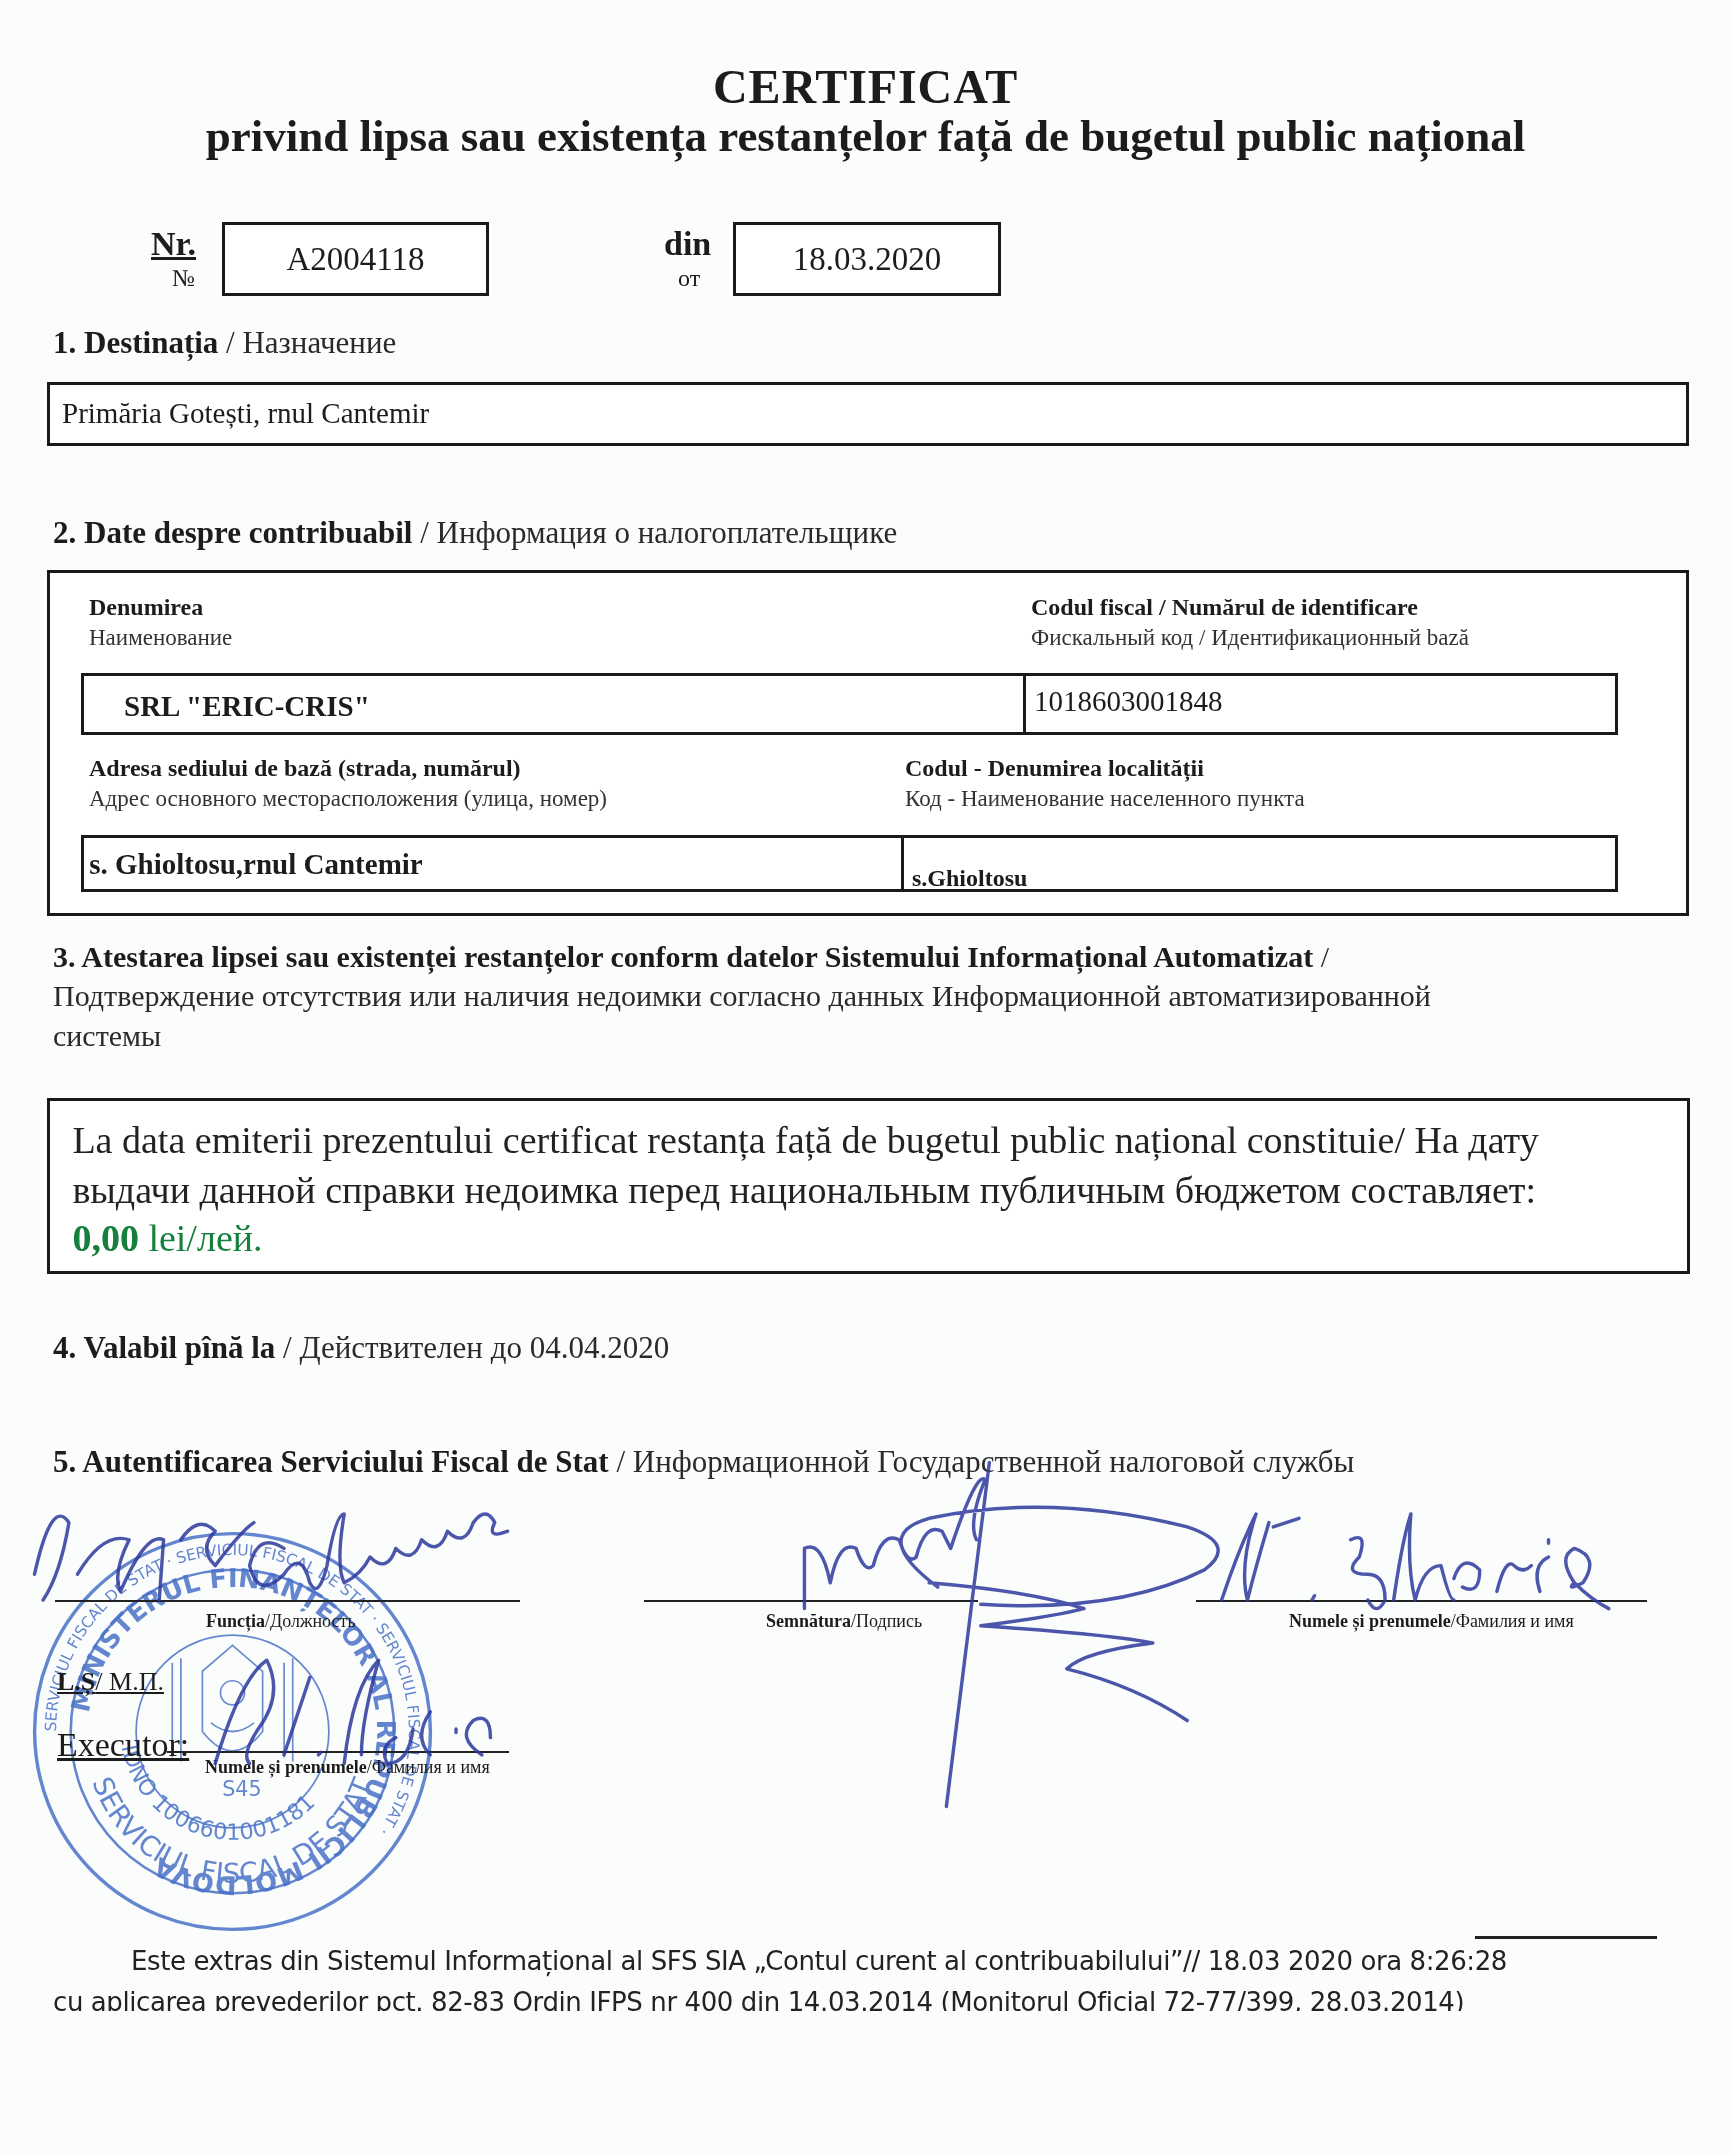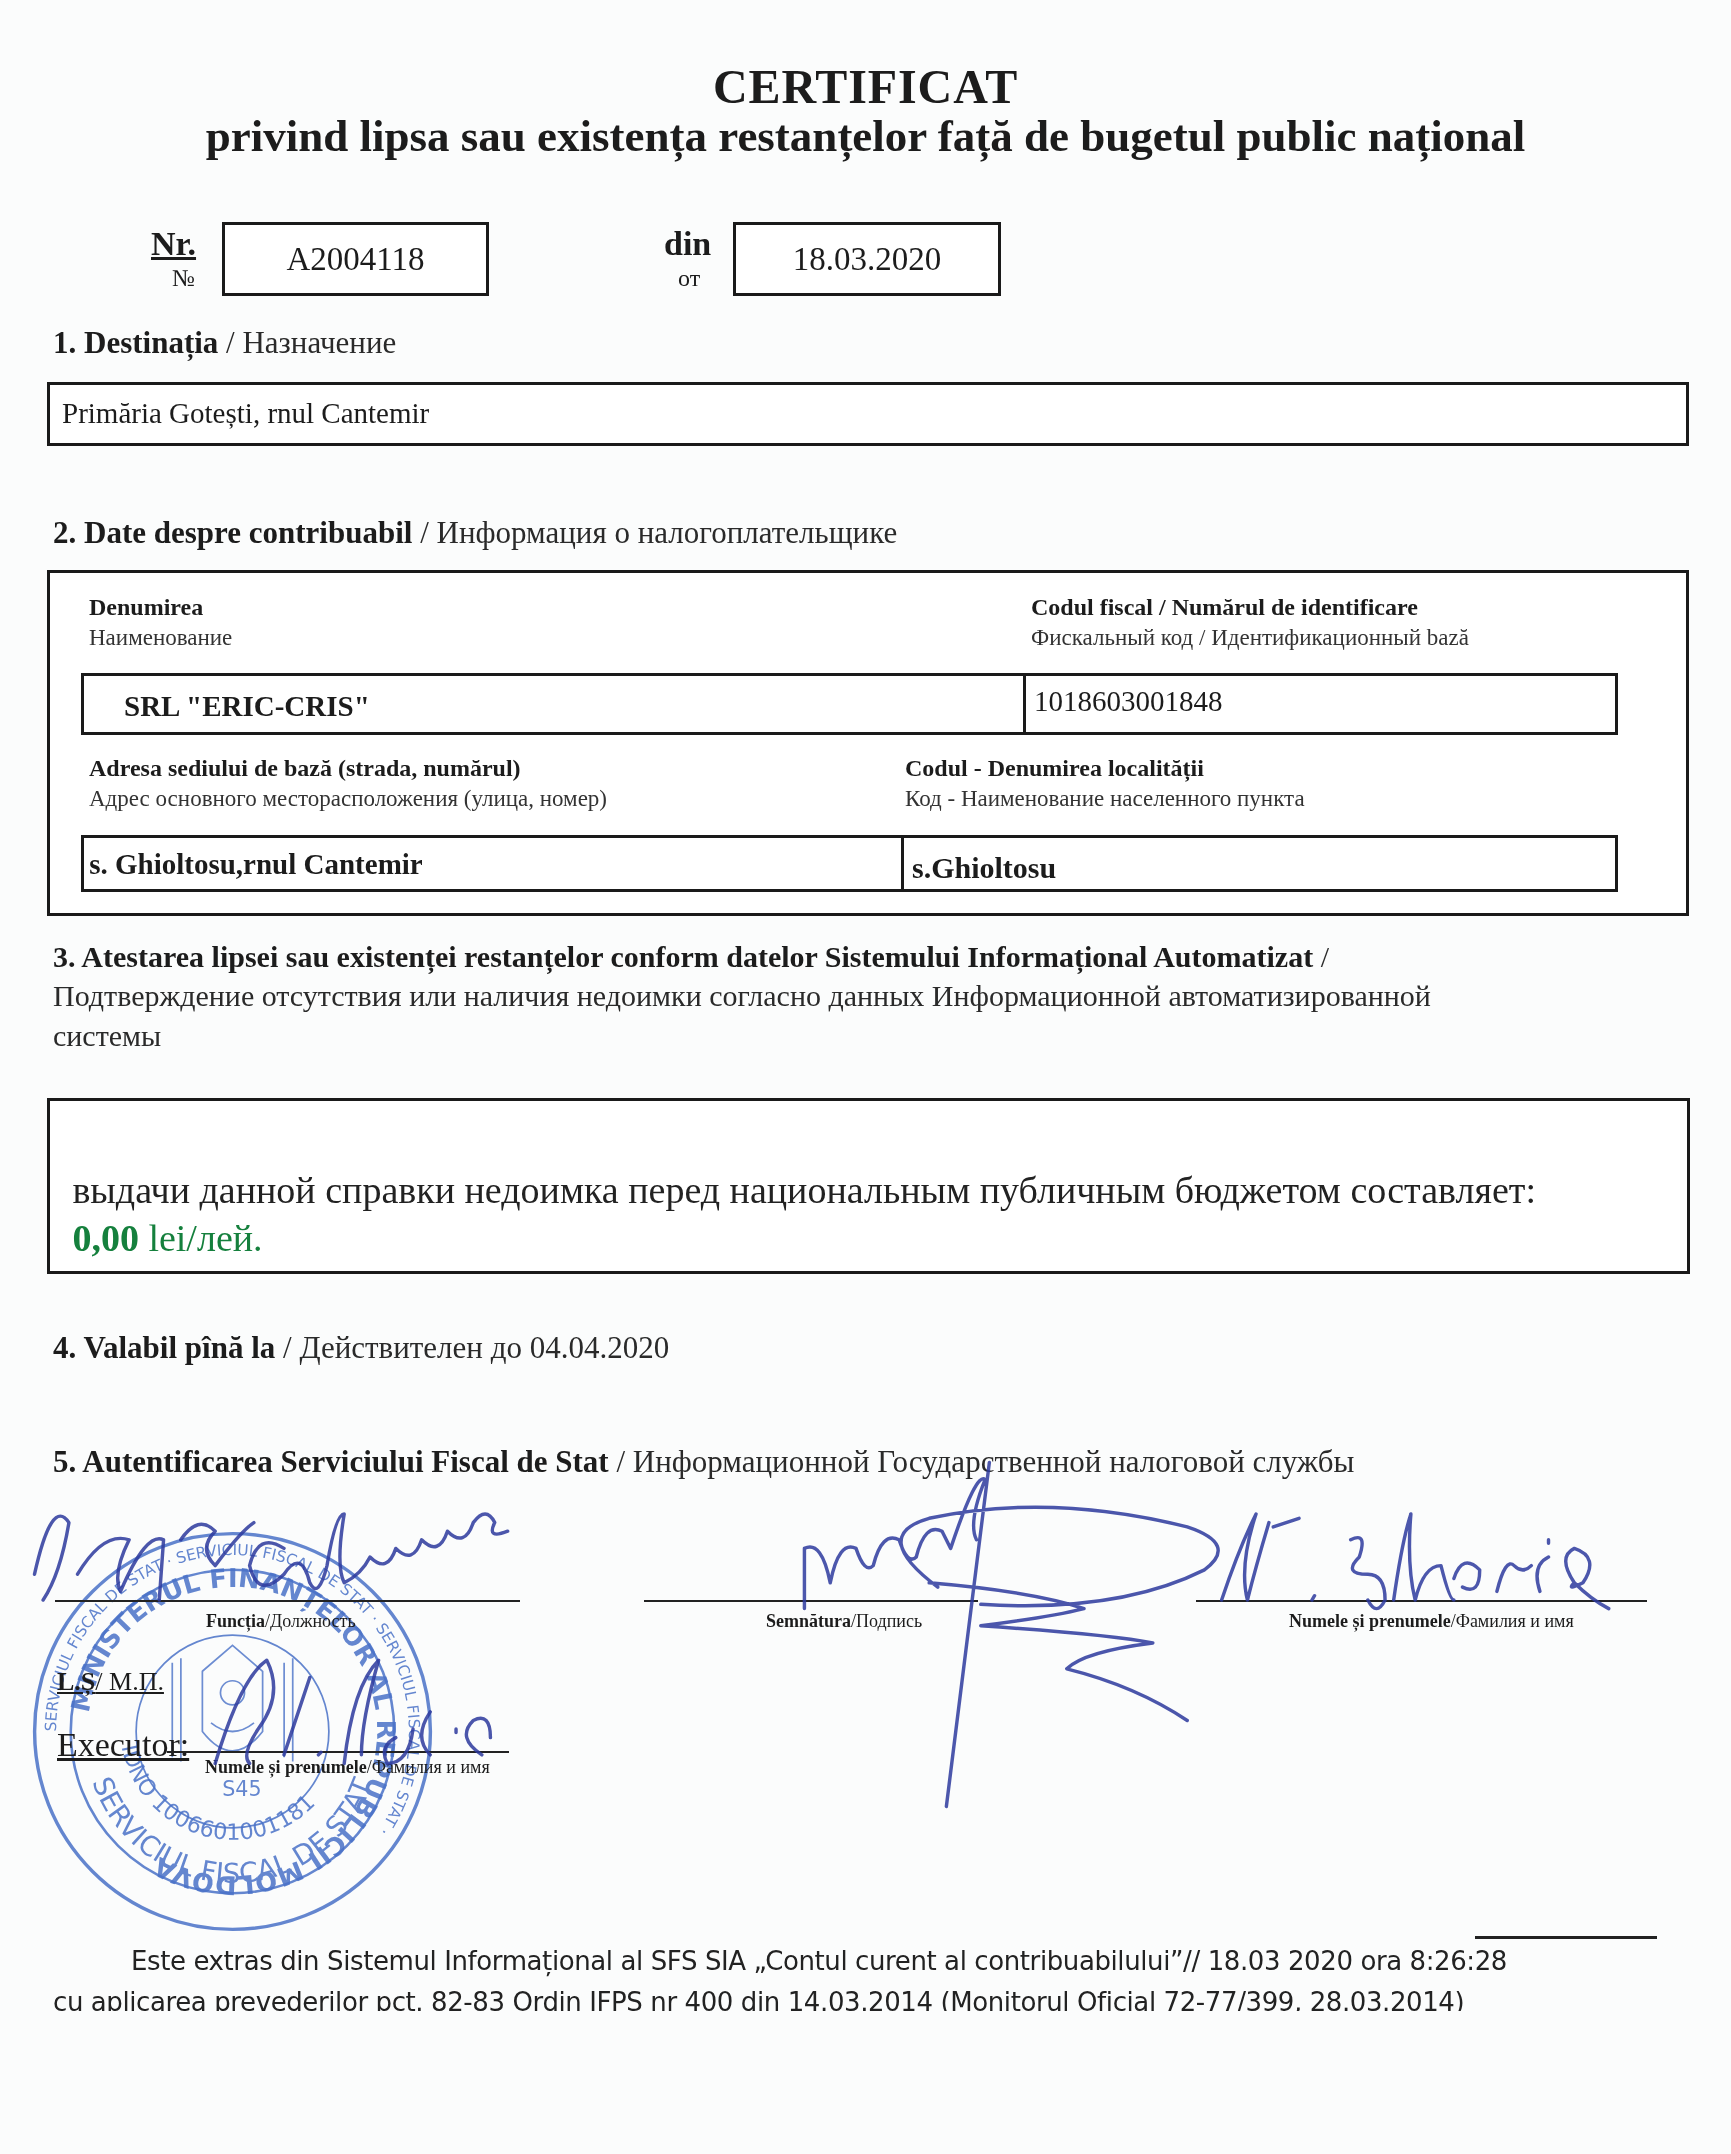--- a/index.html
+++ b/index.html
@@ -69,30 +69,31 @@
 </div>
 
 <div class="abs lbl-b" style="left:89px;top:755px;">Adresa sediului de bază (strada, numărul)</div>
 <div class="abs lbl-r" style="left:89px;top:786px;">Адрес основного месторасположения  (улица, номер)</div>
 <div class="abs lbl-b" style="left:905px;top:755px;">Codul - Denumirea localității</div>
 <div class="abs lbl-r" style="left:905px;top:786px;">Код - Наименование населенного пункта</div>
 
 <div class="box" style="left:81px;top:835px;width:1537px;height:57px;">
   <div style="position:absolute;left:817px;top:0;bottom:0;width:2.6px;background:#1a1a1a;"></div>
   <div class="boxval b" style="left:5.2px;top:10.3px;font-size:29px;">s. Ghioltosu,rnul Cantemir</div>
-  <div class="boxval b" style="left:828px;top:13px;font-size:30px;">s.Ghioltosu</div>
+  <div class="boxval b" style="left:828px;top:27px;font-size:24px;">s.Ghioltosu</div>
 </div>
 
 <div class="abs h" style="left:53px;top:940px;font-size:30px;">
   <span class="b">3. Atestarea lipsei sau existenței restanțelor conform datelor Sistemului Informațional Automatizat</span><span class="ro"> /</span>
 </div>
 <div class="abs ro" style="left:53px;top:979px;font-size:30px;">Подтверждение отсутствия или наличия недоимки согласно данных Информационной автоматизированной</div>
 <div class="abs ro" style="left:53px;top:1019px;font-size:30px;">системы</div>
 
 <div class="box" style="left:47px;top:1098px;width:1643px;height:176px;">
+  <div class="abs" style="left:22.4px;top:17px;font-size:38px;color:#222;">La data emiterii prezentului certificat restanța față de bugetul public național constituie/ На дату</div>
   <div class="abs" style="left:22.4px;top:67px;font-size:38px;color:#222;">выдачи данной справки недоимка перед национальным публичным бюджетом составляет:</div>
   <div class="abs" style="left:22.4px;top:115px;font-size:38px;color:#15803d;">
     <span class="b">0,00</span><span> lei/лей.</span>
   </div>
 </div>
 
 <div class="abs h" style="left:53px;top:1330px;">
   <span class="b">4. Valabil pînă la</span><span class="ro"> / Действителен до </span><span class="ro">04.04.2020</span>
 </div>
 

